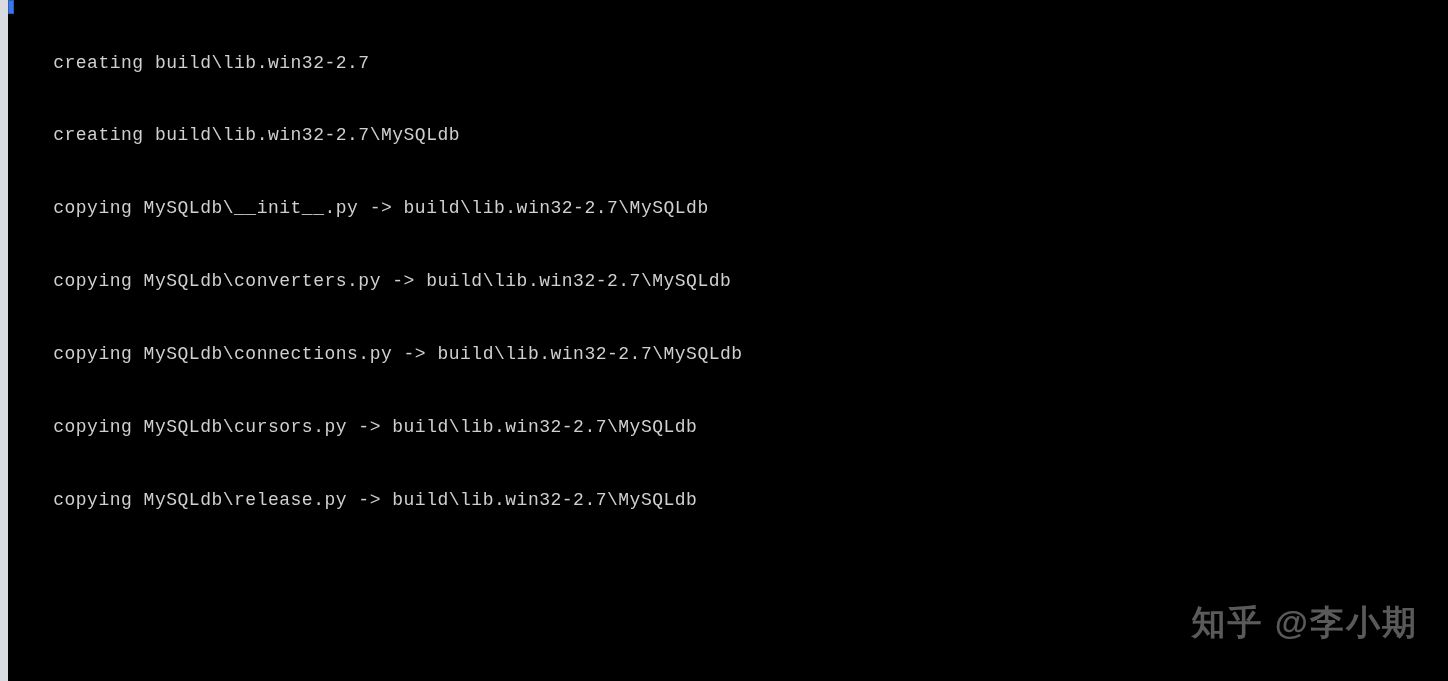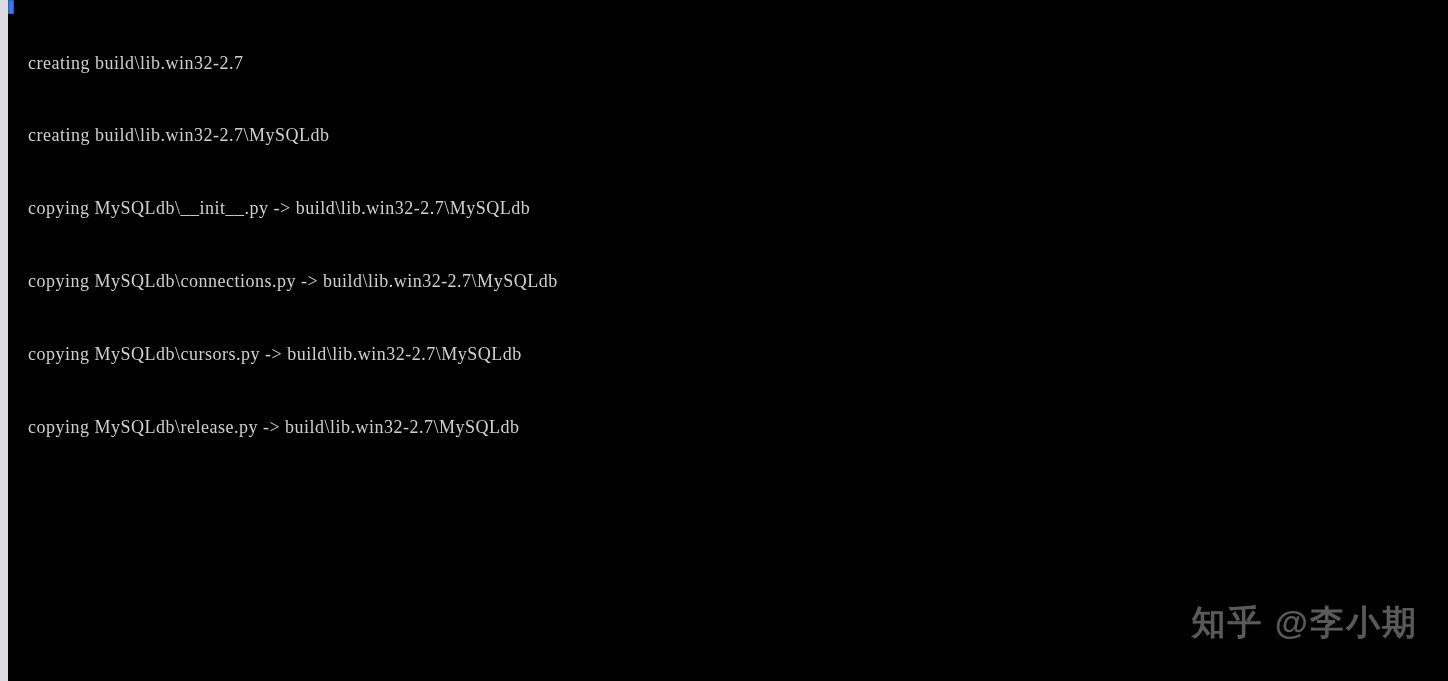--- a/index.html
+++ b/index.html
@@ -19,21 +19,20 @@
       position: relative;
       border-left: 8px solid #d8dce0;
     }
     .terminal {
       padding: 2px 0 0 0;
       white-space: pre;
       letter-spacing: 0.5px;
     }
     .line {
       white-space: pre;
-      font-family: Liberation Serif, serif;
     }
     .watermark {
       position: absolute;
       right: 30px;
       bottom: 35px;
       color: rgba(200, 200, 200, 0.45);
       font-family: "Microsoft YaHei", sans-serif;
       font-size: 34px;
       font-weight: 700;
       letter-spacing: 2px;
@@ -51,20 +50,21 @@
   </style>
 </head>
 <body>
 
 <div class="scroll-hint"></div>
 
 <div class="terminal">
   <div class="line">    creating build\lib.win32-2.7</div>
   <div class="line">    creating build\lib.win32-2.7\MySQLdb</div>
   <div class="line">    copying MySQLdb\__init__.py -&gt; build\lib.win32-2.7\MySQLdb</div>
+  <div class="line">    copying MySQLdb\converters.py -&gt; build\lib.win32-2.7\MySQLdb</div>
   <div class="line">    copying MySQLdb\connections.py -&gt; build\lib.win32-2.7\MySQLdb</div>
   <div class="line">    copying MySQLdb\cursors.py -&gt; build\lib.win32-2.7\MySQLdb</div>
   <div class="line">    copying MySQLdb\release.py -&gt; build\lib.win32-2.7\MySQLdb</div>
   
   
   
   
   
   
   

